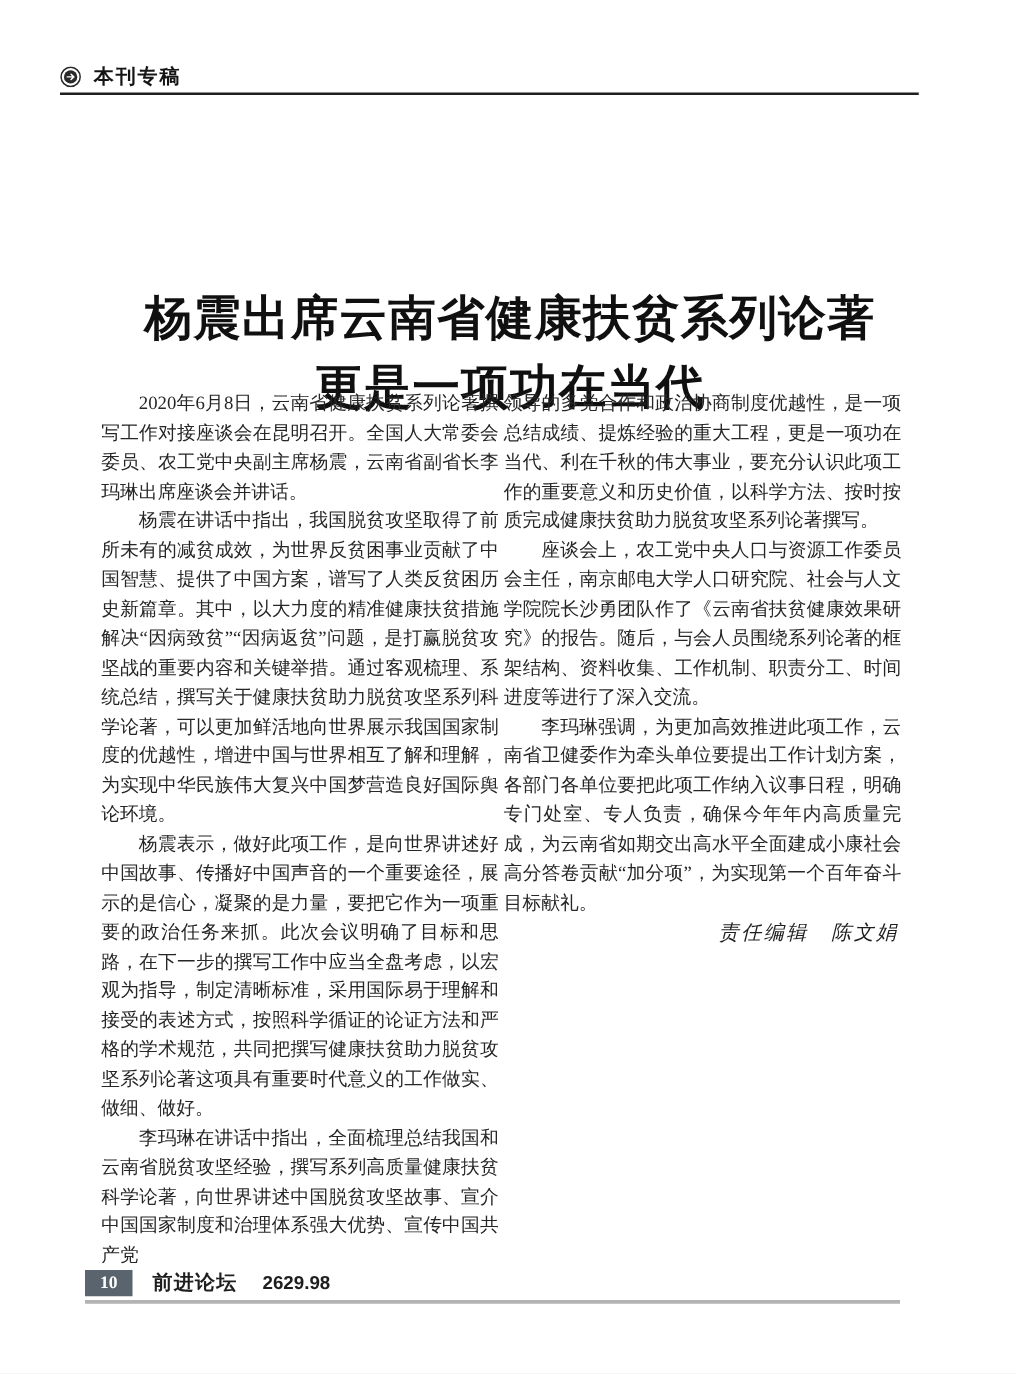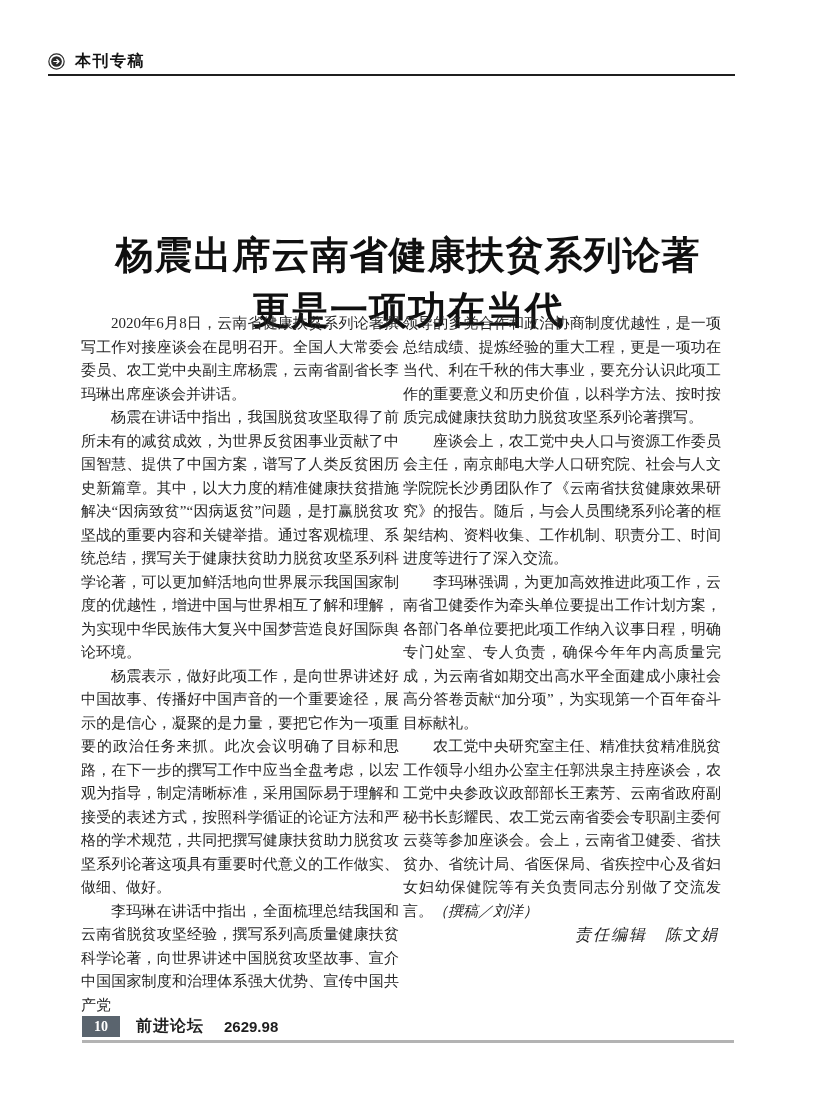--- a/index.html
+++ b/index.html
@@ -39,21 +39,21 @@
   }
   .col p.para { margin:0; }
   .col p.para.indent { text-indent:2em; }
   .byline { font-style:italic; }
   .editor-credit {
     text-align:right; padding-right:2px;
     font-style:italic; font-size:16px; letter-spacing:2px; color:#1e1e1e;
   }
   
   .footer {
-    position:absolute; left:82px; top:1013px; width:652px; height:27px;
+    position:absolute; left:68px; top:1013px; width:652px; height:27px;
     border-bottom:3px solid #b3b3b3;
     display:flex; align-items:center; gap:14px;
   }
   .page-num-box {
     width:38px; height:21px; background:#5a646e; color:#ffffff;
     display:flex; align-items:center; justify-content:center;
     font-weight:bold; font-size:14px;
   }
   .journal-name {
     font-family:"Liberation Sans","DejaVu Sans",sans-serif;
@@ -90,21 +90,20 @@
     <div class="col">
         <p class="para indent">2020年6月8日，云南省健康扶贫系列论著撰写工作对接座谈会在昆明召开。全国人大常委会委员、农工党中央副主席杨震，云南省副省长李玛琳出席座谈会并讲话。</p>
         <p class="para indent">杨震在讲话中指出，我国脱贫攻坚取得了前所未有的减贫成效，为世界反贫困事业贡献了中国智慧、提供了中国方案，谱写了人类反贫困历史新篇章。其中，以大力度的精准健康扶贫措施解决“因病致贫”“因病返贫”问题，是打赢脱贫攻坚战的重要内容和关键举措。通过客观梳理、系统总结，撰写关于健康扶贫助力脱贫攻坚系列科学论著，可以更加鲜活地向世界展示我国国家制度的优越性，增进中国与世界相互了解和理解，为实现中华民族伟大复兴中国梦营造良好国际舆论环境。</p>
         <p class="para indent">杨震表示，做好此项工作，是向世界讲述好中国故事、传播好中国声音的一个重要途径，展示的是信心，凝聚的是力量，要把它作为一项重要的政治任务来抓。此次会议明确了目标和思路，在下一步的撰写工作中应当全盘考虑，以宏观为指导，制定清晰标准，采用国际易于理解和接受的表述方式，按照科学循证的论证方法和严格的学术规范，共同把撰写健康扶贫助力脱贫攻坚系列论著这项具有重要时代意义的工作做实、做细、做好。</p>
         <p class="para indent">李玛琳在讲话中指出，全面梳理总结我国和云南省脱贫攻坚经验，撰写系列高质量健康扶贫科学论著，向世界讲述中国脱贫攻坚故事、宣介中国国家制度和治理体系强大优势、宣传中国共产党</p>
       </div>
     <div class="col">
     <p class="para">领导的多党合作和政治协商制度优越性，是一项总结成绩、提炼经验的重大工程，更是一项功在当代、利在千秋的伟大事业，要充分认识此项工作的重要意义和历史价值，以科学方法、按时按质完成健康扶贫助力脱贫攻坚系列论著撰写。</p>
         <p class="para indent">座谈会上，农工党中央人口与资源工作委员会主任，南京邮电大学人口研究院、社会与人文学院院长沙勇团队作了《云南省扶贫健康效果研究》的报告。随后，与会人员围绕系列论著的框架结构、资料收集、工作机制、职责分工、时间进度等进行了深入交流。</p>
         <p class="para indent">李玛琳强调，为更加高效推进此项工作，云南省卫健委作为牵头单位要提出工作计划方案，各部门各单位要把此项工作纳入议事日程，明确专门处室、专人负责，确保今年年内高质量完成，为云南省如期交出高水平全面建成小康社会高分答卷贡献“加分项”，为实现第一个百年奋斗目标献礼。</p>
-        <p class="para indent">农工党中央研究室主任、精准扶贫精准脱贫工作领导小组办公室主任郭洪泉主持座谈会，农工党中央参政议政部部长王素芳、云南省政府副秘书长彭耀民、农工党云南省委会专职副主委何云葵等参加座谈会。会上，云南省卫健委、省扶贫办、省统计局、省医保局、省疾控中心及省妇女妇幼保健院等有关负责同志分别做了交流发言。<span class="byline">（撰稿／刘洋）</span></p>
         <div class="editor-credit">责任编辑　陈文娟</div>
       </div>
   </div>
 
   <div class="footer">
     <span class="page-num-box">10</span>
     <span class="journal-name">前进论坛</span>
     <span class="issue">2629.98</span>
   </div>
 

